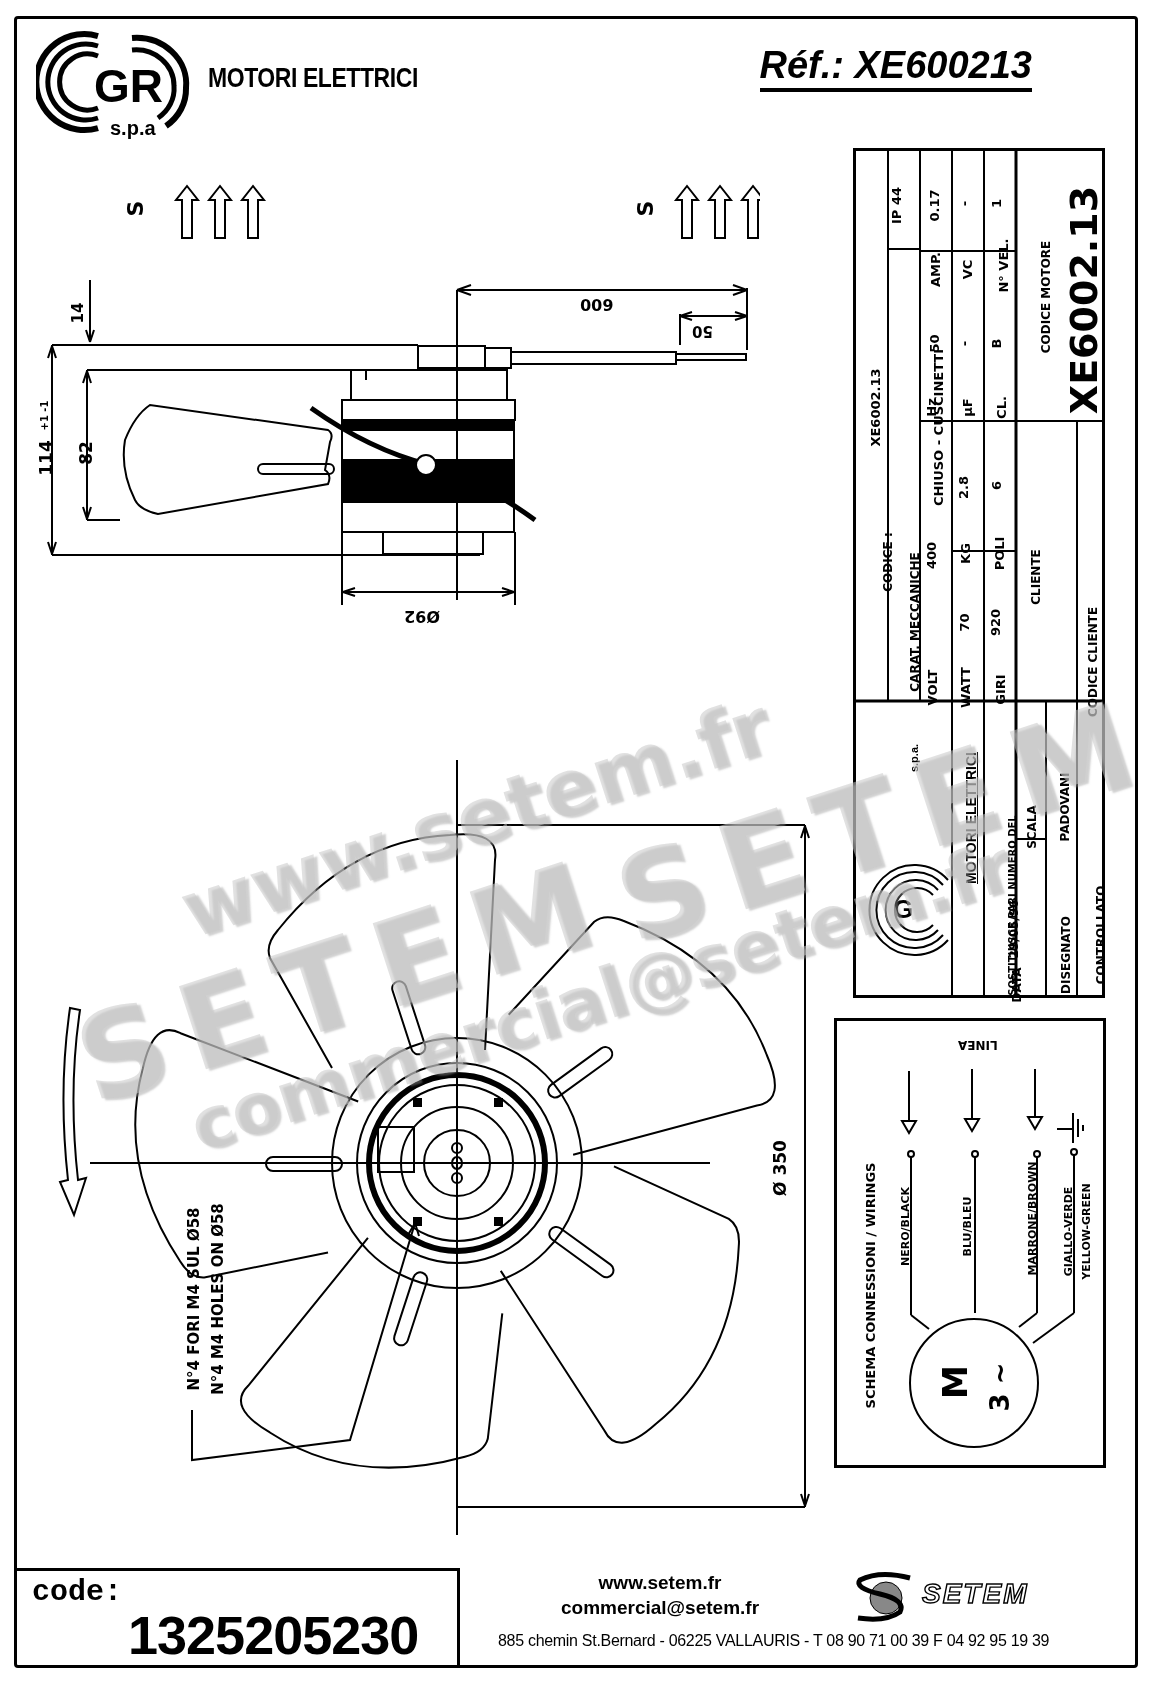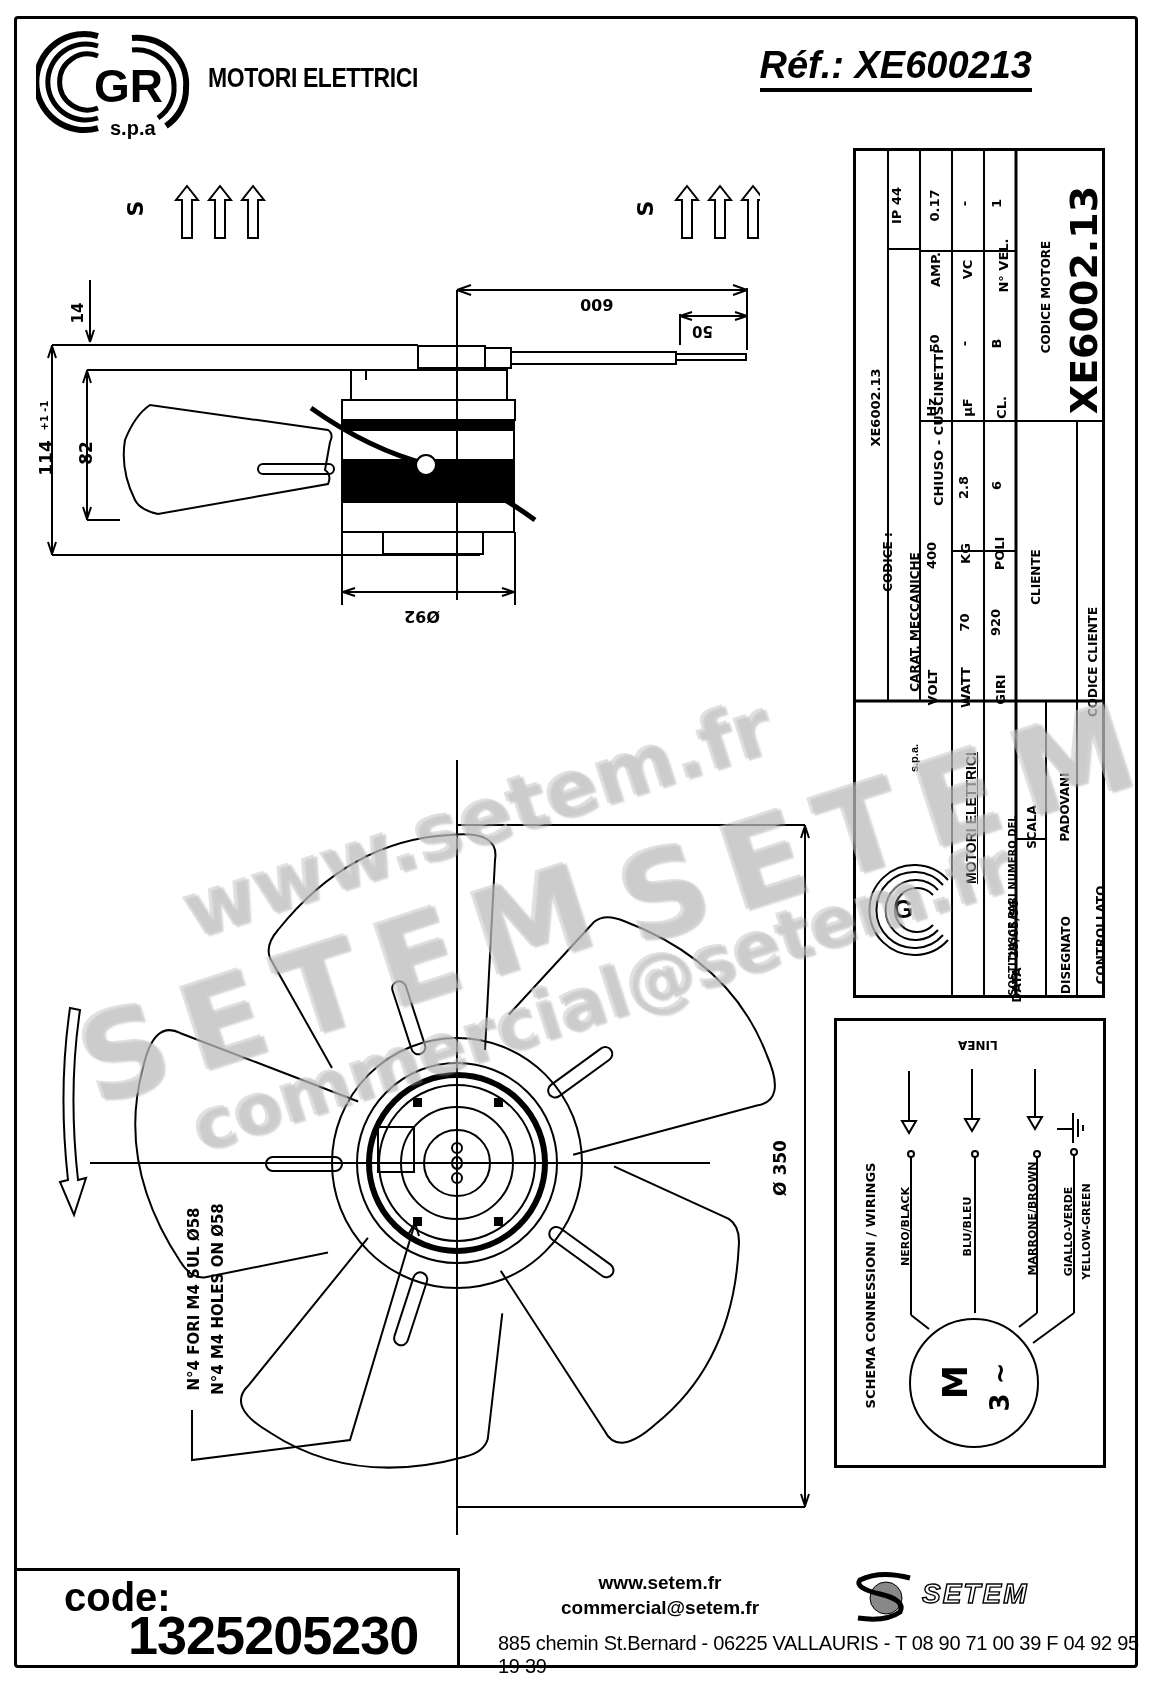--- a/index.html
+++ b/index.html
@@ -8,24 +8,24 @@
   .abs { position:absolute; }
   .brand-text { position:absolute; left:208px; top:62px; font-family:"Liberation Sans", sans-serif; font-weight:bold; font-size:28px; letter-spacing:-0.5px; transform:scaleX(0.82); transform-origin:left center; }
   .spa { position:absolute; left:110px; top:117px; font-family:"Liberation Sans", sans-serif; font-weight:bold; font-size:20px; }
   .ref { position:absolute; right:120px; top:46px; font-family:"Liberation Sans", sans-serif; font-weight:bold; font-style:italic; font-size:38px; border-bottom:4px solid #000; padding-bottom:2px; line-height:1.05; }
   .rot { position:absolute; white-space:nowrap; transform-origin:center center; }
   .tb { position:absolute; left:853px; top:148px; width:252px; height:850px; border:3px solid #000; box-sizing:border-box; }
   .tb-label { font-family:"DejaVu Sans", sans-serif; font-weight:bold; font-size:12px; }
   .tb-val { font-family:"DejaVu Sans", sans-serif; font-weight:bold; font-size:13px; }
   .wiring { position:absolute; left:834px; top:1018px; width:272px; height:450px; border:3px solid #000; box-sizing:border-box; }
   .code-box { position:absolute; left:14px; top:1568px; width:446px; height:100px; border:3px solid #000; border-left:none; border-bottom:none; box-sizing:border-box; }
-  .code-label { position:absolute; left:32px; top:1575px; font-family:Liberation Sans, sans-serif; font-size:40px; font-weight:bold;margin-left:32px; }
+  .code-label { position:absolute; left:32px; top:1575px; font-family:Liberation Mono, monospace; font-size:30px; font-weight:bold; }
   .code-value { position:absolute; left:128px; top:1604px; font-family:"Liberation Sans", sans-serif; font-size:54px; font-weight:bold; letter-spacing:-1px; }
   .contact { position:absolute; left:540px; top:1570px; width:240px; text-align:center; font-family:"Liberation Sans", sans-serif; font-weight:bold; font-size:19px; line-height:25px; }
-  .address { position:absolute; left:498px; top:1632px; font-family:"Liberation Sans", sans-serif; font-size:20px; letter-spacing:-0.3px; }
+  .address { position:absolute; left:498px; top:1632px; font-family:"Liberation Sans", sans-serif; font-size:16px; letter-spacing:-0.3px; }
   .setem-logo-text { position:absolute; left:922px; top:1578px; font-family:"Liberation Sans", sans-serif; font-style:italic; font-weight:bold; font-size:28px; color:#fff; -webkit-text-stroke:1.4px #000; letter-spacing:2px; }
   .wm { position:absolute; font-family:"DejaVu Sans", sans-serif; font-weight:bold; color:rgba(200,200,200,0.55); text-shadow:3px 3px 2px rgba(150,150,150,0.45); transform-origin:left top; white-space:nowrap; pointer-events:none; }
 </style>
 </head>
 <body>
 
 <div class="frame"></div>
 
 <svg class="abs" style="left:36px;top:28px" width="170" height="108" viewBox="0 0 170 108">
   <g fill="none" stroke="#000">

